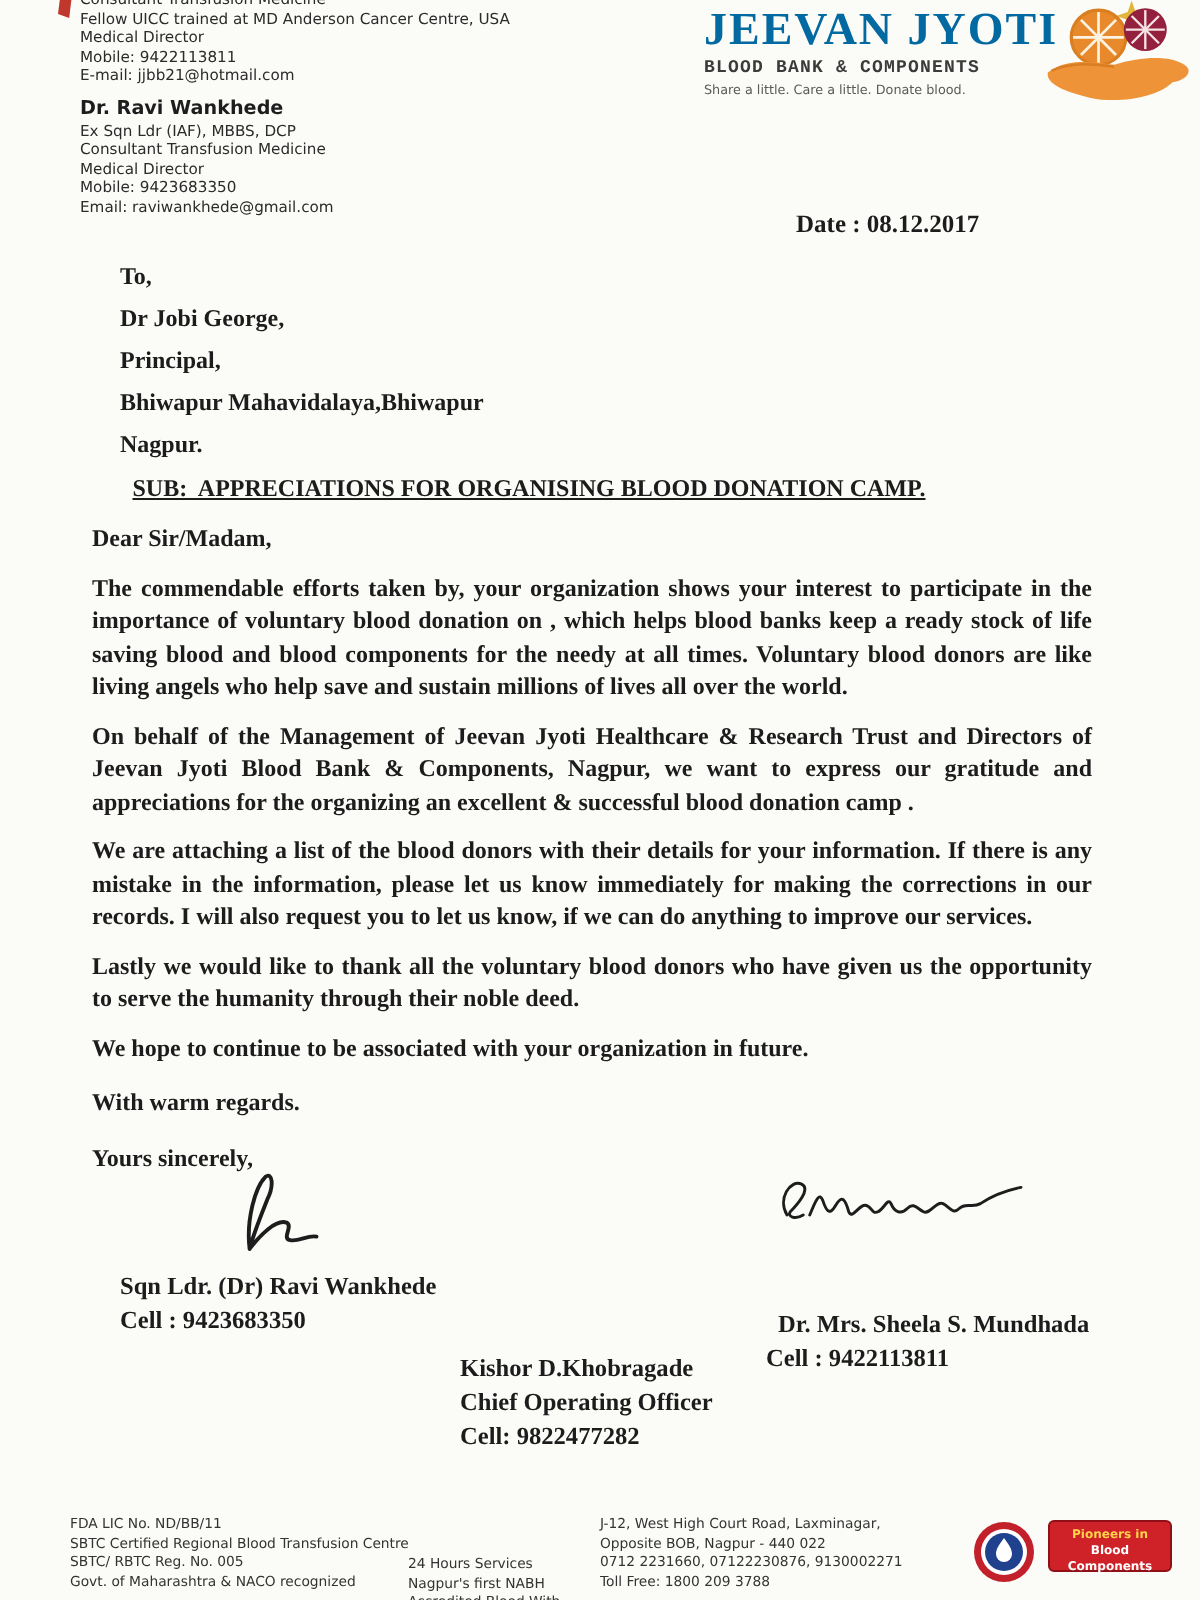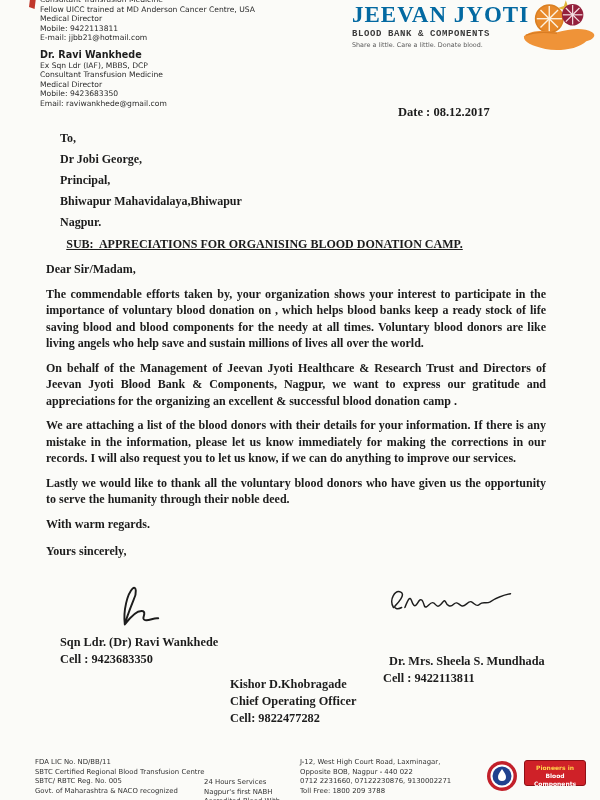--- a/index.html
+++ b/index.html
@@ -121,20 +121,21 @@
 
   <div class="body-block">
     <p class="salutation">Dear Sir/Madam,</p>
     <div>
         <p>The commendable efforts taken by, your organization shows your interest to participate in the importance of voluntary blood donation on , which helps blood banks keep a ready stock of life saving blood and blood components for the needy at all times. Voluntary blood donors are like living angels who help save and sustain millions of lives all over the world.</p>
         <p>On behalf of the Management of Jeevan Jyoti Healthcare &amp; Research Trust and Directors of Jeevan Jyoti Blood Bank &amp; Components, Nagpur, we want to express our gratitude and appreciations for the organizing an excellent &amp; successful blood donation camp .</p>
         <p>We are attaching a list of the blood donors with their details for your information. If there is any mistake in the information, please let us know immediately for making the corrections in our records. I will also request you to let us know, if we can do anything to improve our services.</p>
         <p>Lastly we would like to thank all the voluntary blood donors who have given us the opportunity to serve the humanity through their noble deed.</p>
       </div>
     <div class="closing">
+        <p>We hope to continue to be associated with your organization in future.</p>
         <p>With warm regards.</p>
         <p>Yours sincerely,</p>
       </div>
   </div>
 
   <div class="sig-row">
     <div class="sig-left">
       <span class="sig-scribble">
         <svg width="80" height="44" viewBox="0 0 90 50">
           <path d="M30,46 C28,30 33,11 39,5 C43,2 44,10 40,18 C36,28 32,38 30,46 C36,38 45,29 51,31 C55,33 48,40 53,41 C58,42 63,38 68,39" fill="none" stroke="#1d1d1d" stroke-width="2.2" stroke-linecap="round"></path>

